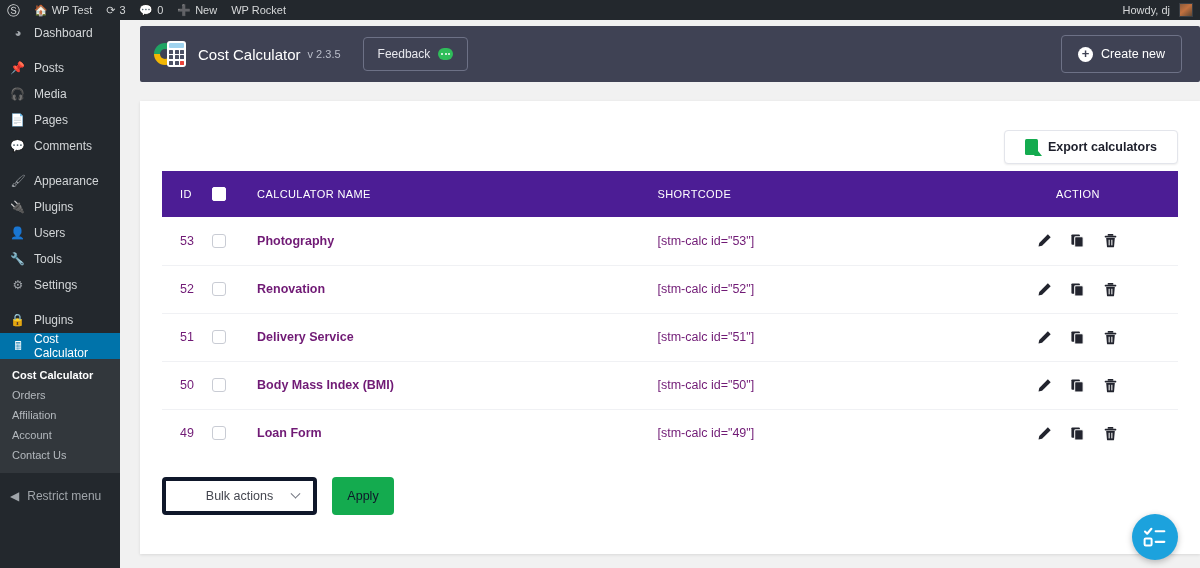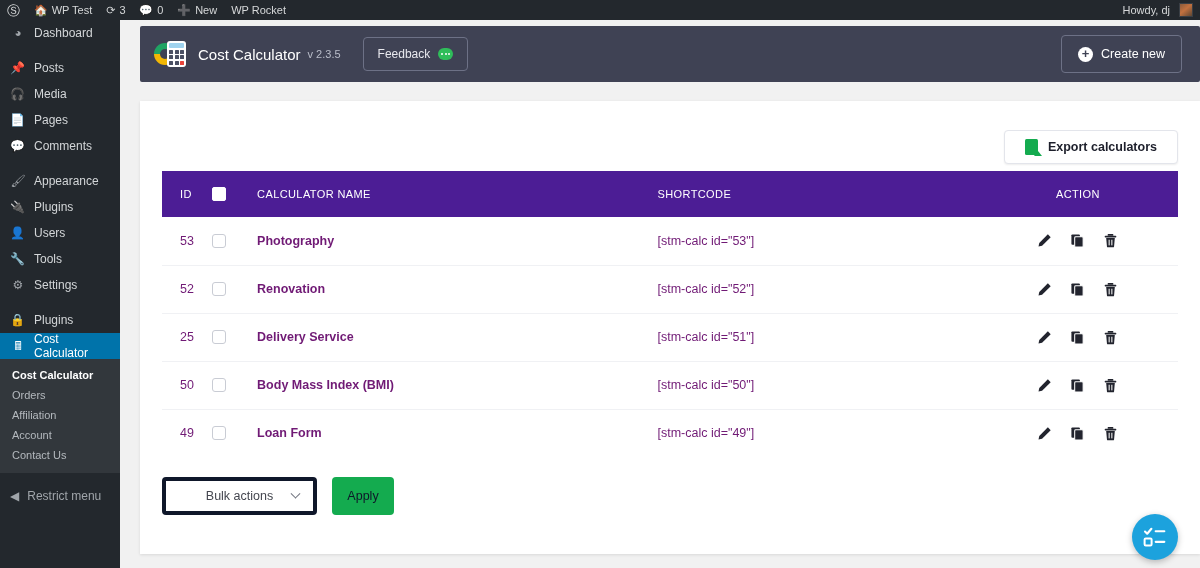--- a/index.html
+++ b/index.html
@@ -472,21 +472,21 @@
                     <rect x="5" y="1" width="6" height="2" rx=".6" fill="#22242e"></rect>
                     <rect x="1.8" y="3" width="12.4" height="1.9" rx=".8" fill="#22242e"></rect>
                     <path d="M3.4 5.4h9.2l-.8 9a1 1 0 0 1-1 .9H5.2a1 1 0 0 1-1-.9Z" fill="#22242e"></path>
                     <rect x="6" y="7.2" width="1.1" height="6" fill="#fff"></rect>
                     <rect x="8.9" y="7.2" width="1.1" height="6" fill="#fff"></rect>
                   </svg></span>
               </div>
             </td>
           </tr>
           <tr>
-            <td class="cell-id">25</td>
+            <td class="cell-id">51</td>
             <td>
               <span class="row-chk"></span>
             </td>
             <td class="cell-name">Delivery Service</td>
             <td class="cell-short">[stm-calc id="51"]</td>
             <td class="actions-cell">
               <div class="act-row">
                 <span class="act-btn"><svg width="15" height="15" viewBox="0 0 16 16">
                     <path d="M11.6 1.4 14.6 4.4 5.4 13.6 1.6 14.4 2.4 10.6Z" fill="#22242e"></path>
                   </svg></span>

